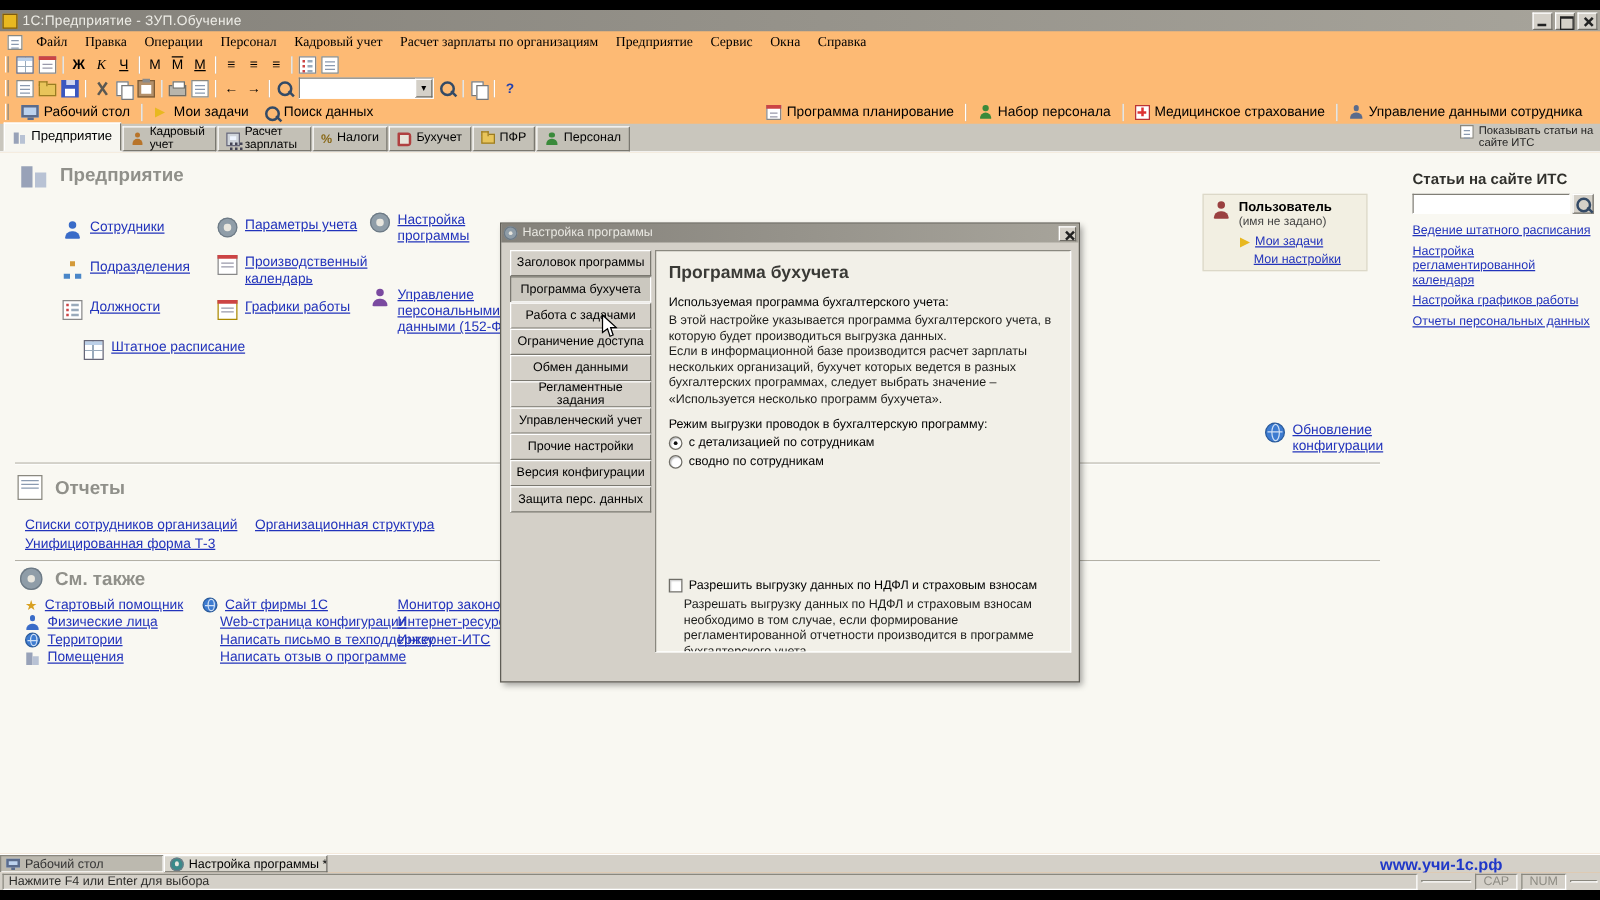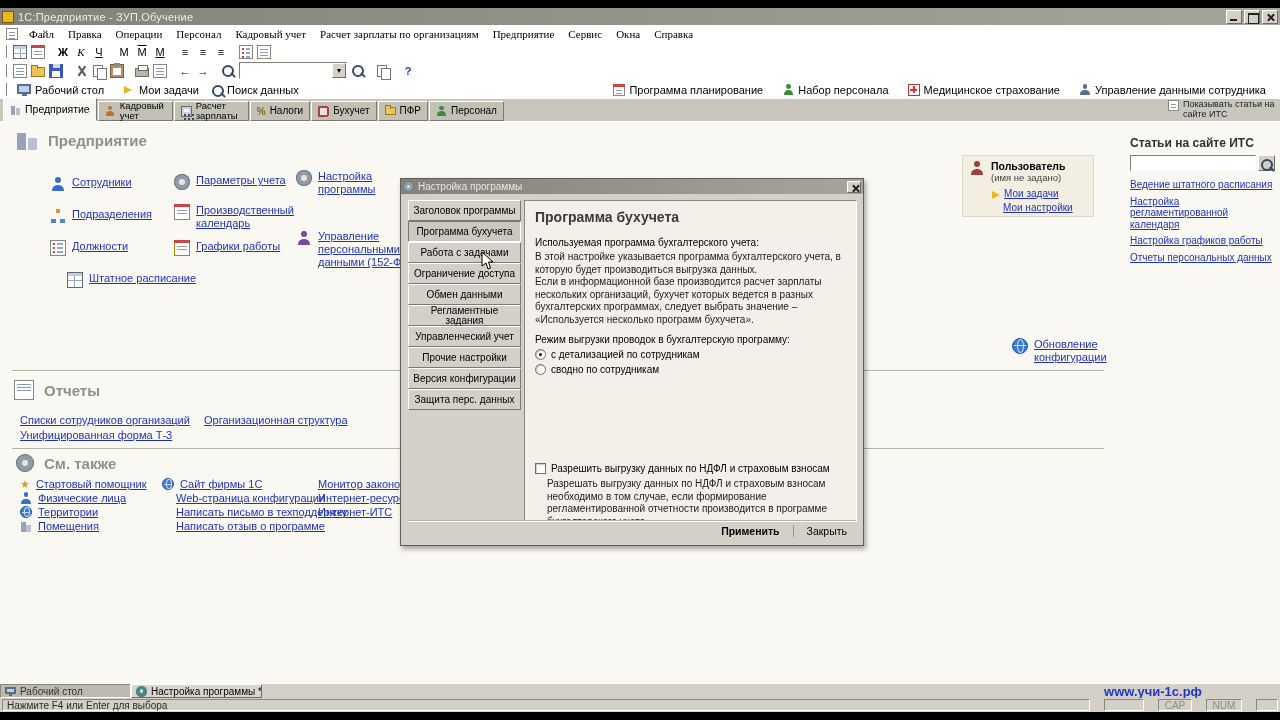--- a/index.html
+++ b/index.html
@@ -1,18 +1,18 @@
 <!DOCTYPE html>
 <html><head>
 <meta charset="utf-8">
 <style>
   *{margin:0;padding:0;box-sizing:border-box;}
   html,body{width:1280px;height:720px;background:#000;overflow:hidden;
     font-family:"Liberation Sans","DejaVu Sans",sans-serif;font-size:11px;color:#000;}
-  .app{position:absolute;top:8px;left:0;width:1280px;height:704px;background:#ffffff;}
+  .app{position:absolute;top:8px;left:0;width:1280px;height:704px;background:#fdba74;}
   .abs{position:absolute;}
   .link{color:#2233bb;text-decoration:underline;cursor:pointer;}
   
   .titlebar{position:absolute;top:0;left:0;right:0;height:17px;display:flex;align-items:center;
     padding:0 2px;background:linear-gradient(to right,#84817a,#a7a49b);color:#ecebe5;gap:4px;}
   .appico{width:12px;height:12px;background:#e8b820;border:1px solid #7d5a10;flex:none;}
   .titletext{font-size:11px;letter-spacing:.2px;}
   .winbtns{margin-left:auto;display:flex;gap:2px;}
   .wbtn{position:relative;width:16px;height:14px;background:#d4d0c8;border:1px solid;border-color:#fff #6f6d66 #6f6d66 #fff;}
   .wbtn.min::before{content:"";position:absolute;left:3px;bottom:2px;width:7px;height:2px;background:#222;}
@@ -95,22 +95,22 @@
   .flatbtn{padding:2px 9px;font-size:10.5px;cursor:default;}
   .vsep{width:1px;height:12px;background:#9a978e;}
   
   .taskbar{position:absolute;left:0;right:0;bottom:14px;height:15px;background:#d4d0c8;border-top:1px solid #fff;
      display:flex;align-items:stretch;}
   .ttab{width:131px;display:flex;align-items:center;gap:4px;padding:0 4px;font-size:10px;white-space:nowrap;
      overflow:hidden;cursor:default;}
   .ttab.off{background:#bcb9af;border:1px solid;border-color:#8a887f #fff #fff #8a887f;color:#333;}
   .ttab.on{background:#d9d6cd;border:1px solid;border-color:#fff #6f6d66 #6f6d66 #fff;}
   .watermark{margin-left:auto;margin-right:78px;align-self:center;font-size:13px;font-weight:bold;color:#2038c8;}
-  .statusbar{position:absolute;left:0;right:0;bottom:0;height:14px;background:#d4d0c8;display:flex;gap:14px;
-     padding:1px 2px;}
+  .statusbar{position:absolute;left:0;right:0;bottom:0;height:14px;background:#d4d0c8;display:flex;gap:3px;
+     padding:1px 2px;align-items:center;}
   .spanel{border:1px solid;border-color:#8a887f #fff #fff #8a887f;font-size:10px;display:flex;align-items:center;
      padding:0 4px;color:#2c2c2a;}
   .spanel.dim{color:#8e8c84;}
   
   .ic{position:relative;display:inline-block;vertical-align:middle;flex:none;}
   .i16{width:16px;height:16px;} .i14{width:14px;height:14px;} .i12{width:12px;height:12px;} .i11{width:11px;height:11px;}
   .ic.person::before{content:"";position:absolute;left:30%;top:4%;width:40%;height:40%;border-radius:50%;background:var(--c,#3a6cc8);}
   .ic.person::after{content:"";position:absolute;left:12%;bottom:4%;width:76%;height:42%;border-radius:50% 50% 10% 10%/90% 90% 10% 10%;background:var(--c,#3a6cc8);}
   .ic.doc{background:#fff;border:1px solid #8a887f;}
   .ic.doc::before{content:"";position:absolute;left:2px;right:2px;top:3px;height:1px;background:#8a9ab0;box-shadow:0 3px 0 #8a9ab0,0 6px 0 #8a9ab0;}
@@ -499,25 +499,20 @@
       <div class="optrow">
         <span class="rb"></span>
         <span>сводно по сотрудникам</span>
       </div>
       <div class="optrow" style="margin-top:88px;">
         <span class="cb"></span>
         <span>Разрешить выгрузку данных по НДФЛ и страховым взносам</span>
       </div>
       <div class="p" style="margin-left:12px;">Разрешать выгрузку данных по НДФЛ и страховым взносам необходимо в том случае, если формирование регламентированной отчетности производится в программе бухгалтерского учета.</div>
     </div>
-    <div class="dlg-btns">
-      <span class="flatbtn" style="font-weight:bold;">Применить</span>
-      <span class="vsep"></span>
-      <span class="flatbtn">Закрыть</span>
-    </div>
   </div>
 
   <svg class="cursor" style="left:481px;top:243px;" width="13" height="19" viewBox="0 0 13 19">
     <polygon points="1,1 1,15 5,12 7,18 9.5,17 7.5,11 12,11" fill="#fff" stroke="#000" stroke-width="1"></polygon>
   </svg>
 
   <div class="taskbar">
     <span class="ttab off">
       <span class="ic i11 monitor" style="height:7px !important;"></span>
       <span>Рабочий стол</span>

